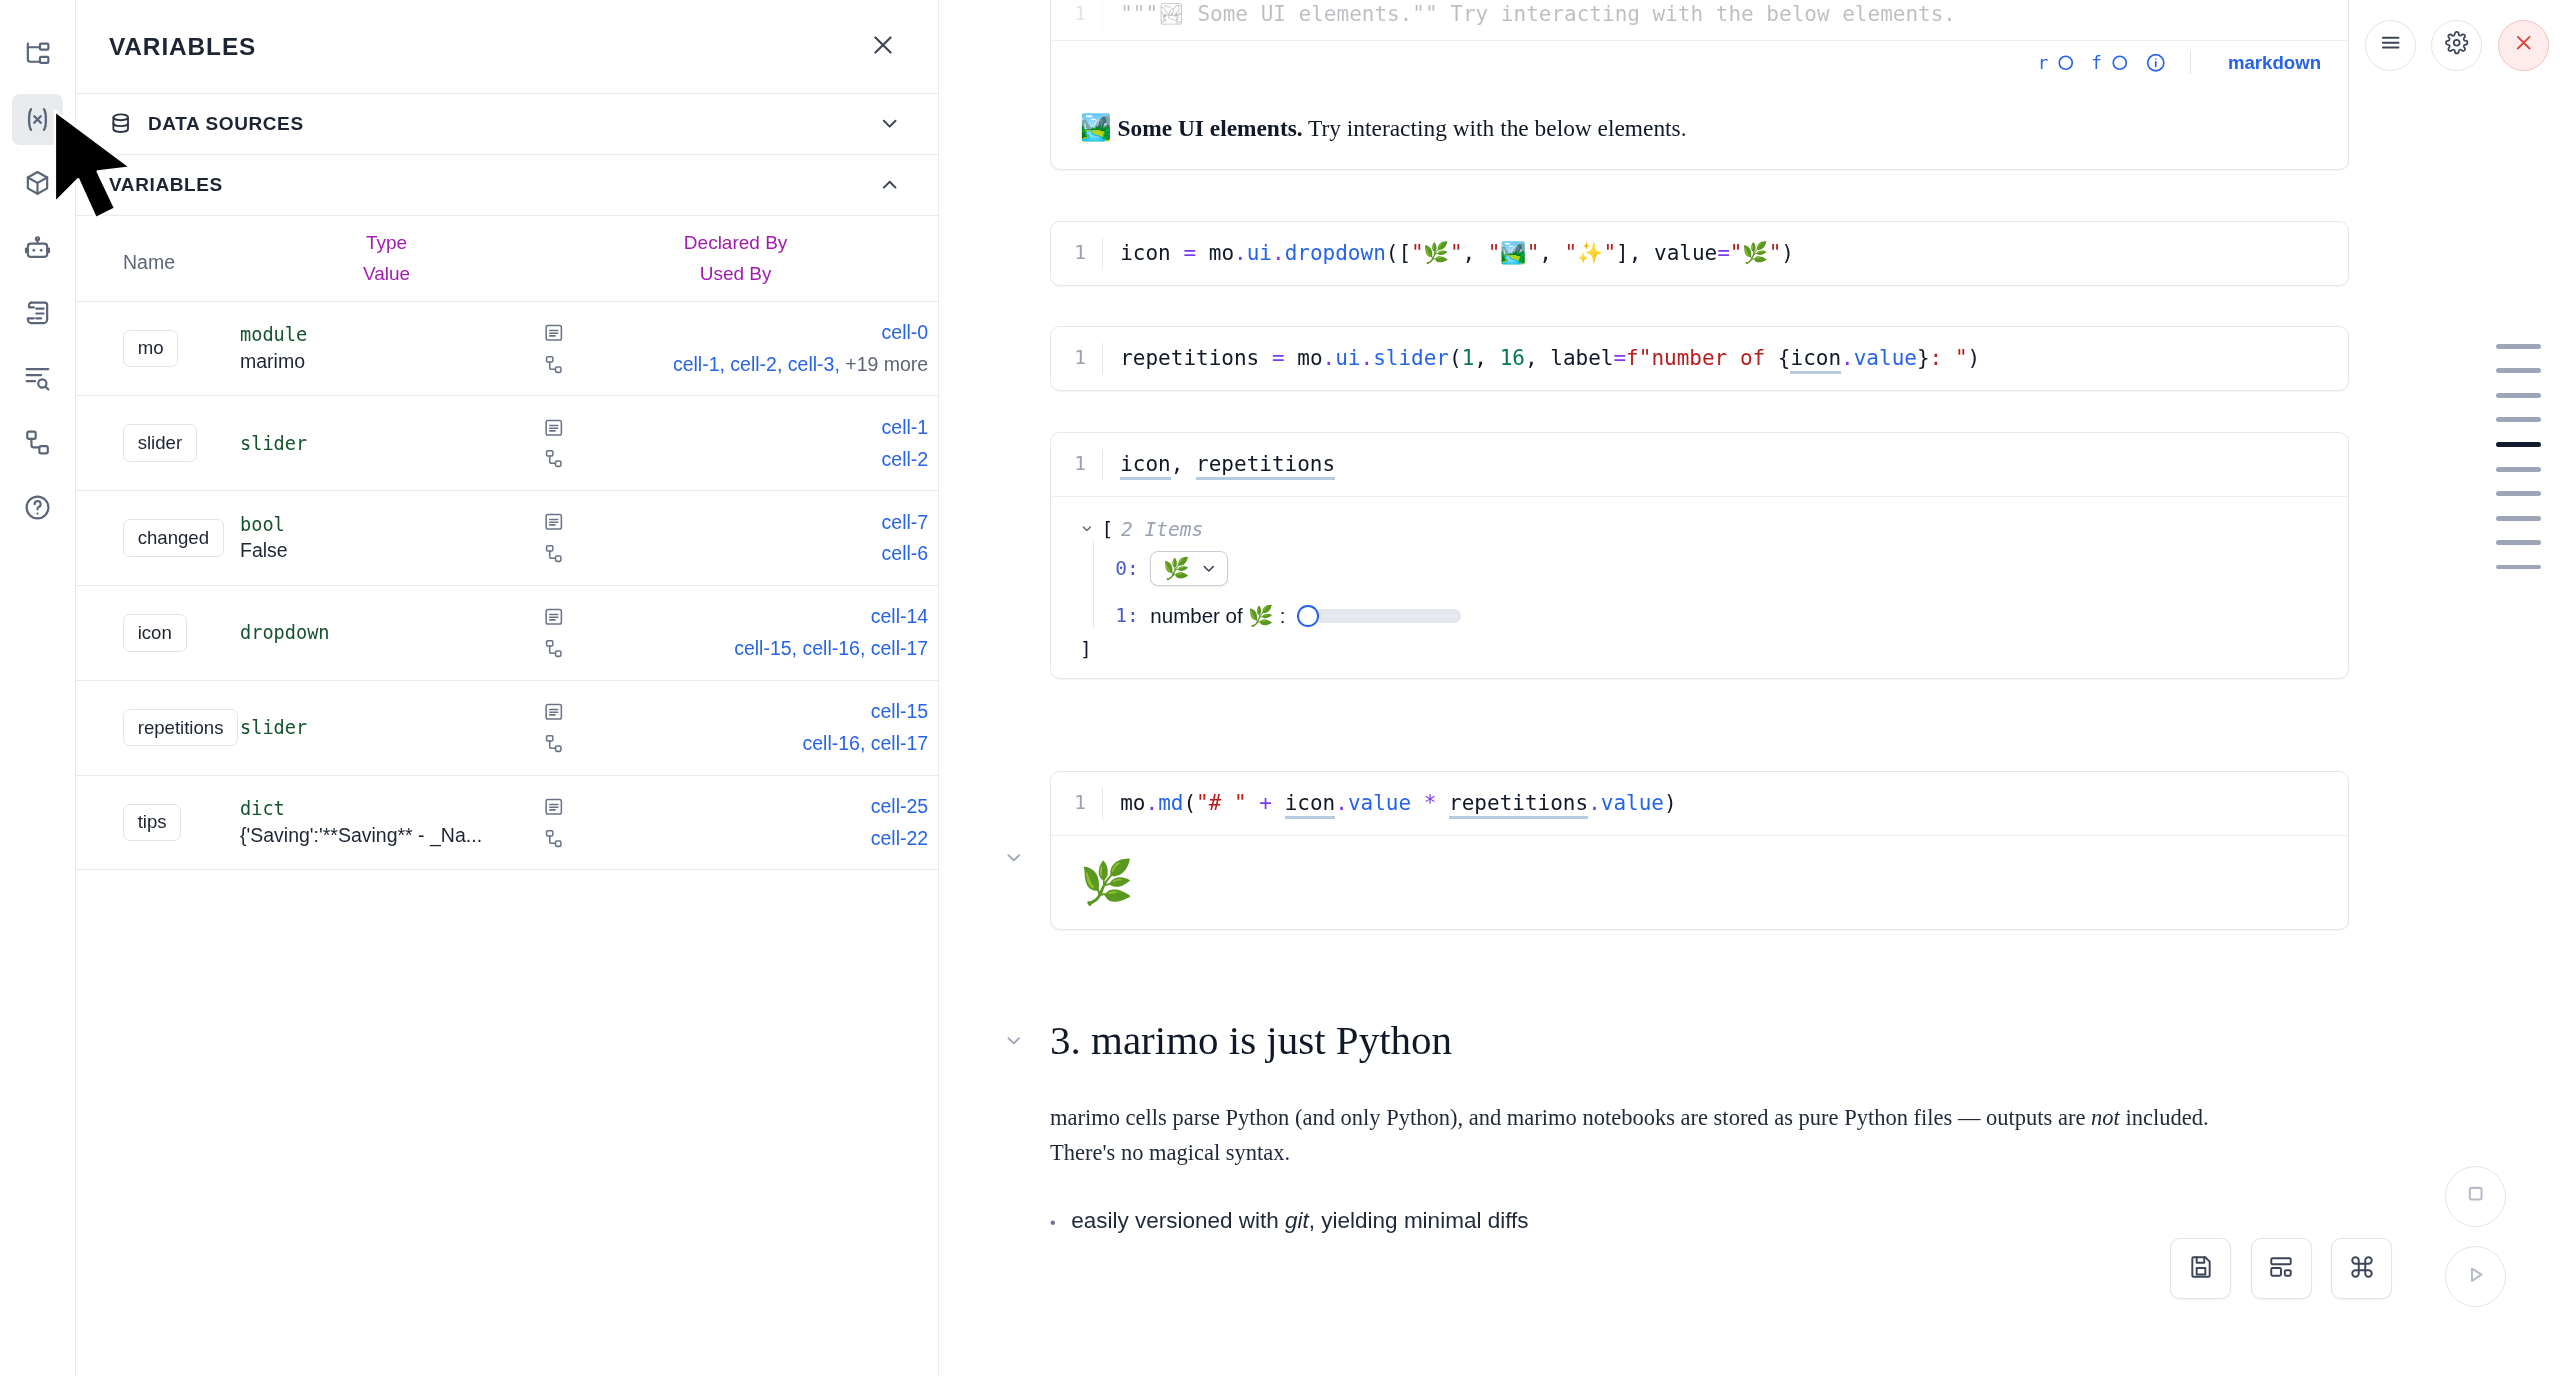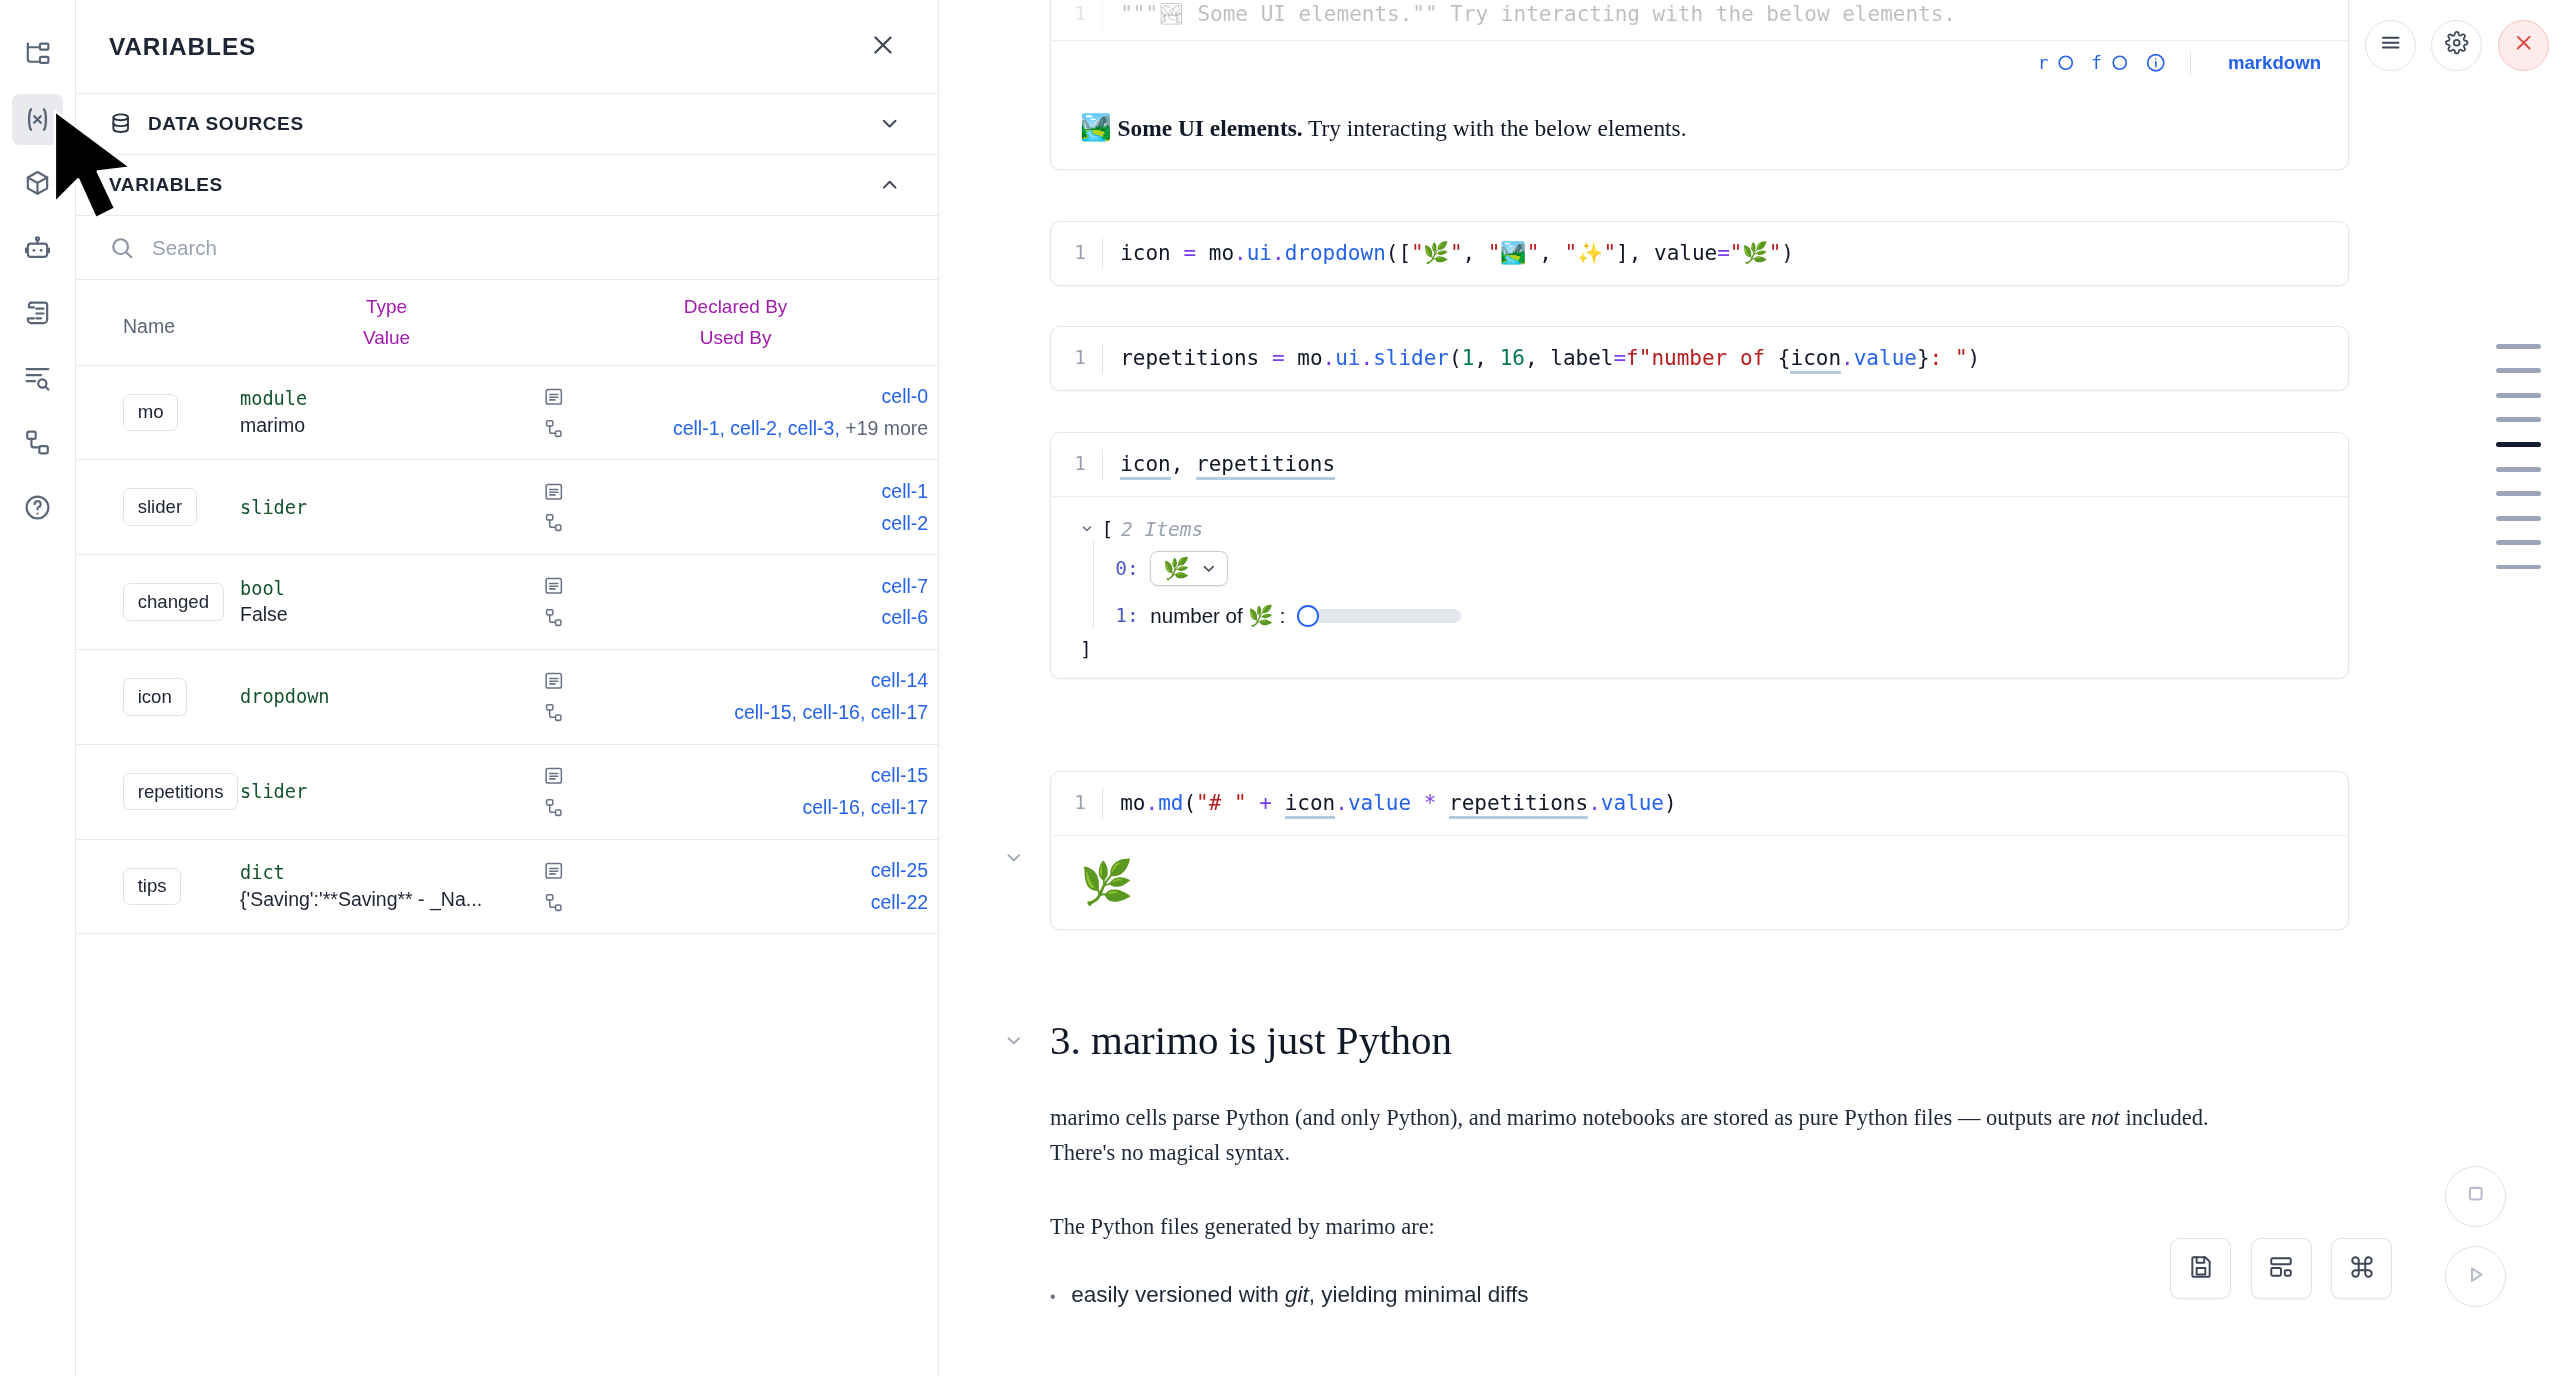--- a/index.html
+++ b/index.html
@@ -417,29 +417,20 @@
 
     <div class="section-head">
       <span class="lbl">VARIABLES</span>
       <span class="chev">
         <svg width="23.4" height="23.4" viewBox="0 0 24 24" fill="none" stroke="currentColor" stroke-width="2" stroke-linecap="round" stroke-linejoin="round">
             <path d="M6 15l6-6 6 6"></path>
           </svg>
       </span>
     </div>
 
-    <div class="search-row">
-      <span class="s-ico">
-        <svg width="25.4" height="25.4" viewBox="0 0 24 24" fill="none" stroke="currentColor" stroke-width="2" stroke-linecap="round">
-            <circle cx="11" cy="11" r="7"></circle>
-            <path d="M16.2 16.2L21 21"></path>
-          </svg>
-      </span>
-      <input class="search-input" type="text" placeholder="Search" style="">
-    </div>
 
     <div style="overflow:hidden;">
       <table class="vars">
         <colgroup>
             <col class="c-name">
             <col class="c-type">
             <col class="c-decl">
           </colgroup>
         <thead>
           <tr>
@@ -802,21 +793,20 @@
     </div>
 
     <div class="cell" style="left:111px; top:1016px; width:1299px;">
       <div class="fold-chev" style="left:-47px; top:13.7px;">
         <svg width="21.5" height="21.5" viewBox="0 0 24 24" fill="none" stroke="currentColor" stroke-width="1.9" stroke-linecap="round" stroke-linejoin="round">
             <path d="M6 9l6 6 6-6"></path>
           </svg>
       </div>
       <div class="md-head">3. marimo is just Python</div>
       <div class="md-p" style="margin-top:37px; max-width:1201px;"><span>marimo cells parse Python (and only Python), and marimo notebooks are stored as pure Python files — outputs are </span><i>not</i><span> included. There's no magical syntax.</span></div>
-      <div class="md-p" style="margin-top:39px;">The Python files generated by marimo are:</div>
       <div style="margin-top:37px; display:flex; gap:15.6px; align-items:baseline;">
         <span class="bullet">•</span>
         <span class="md-li"><span>easily versioned with </span><i>git</i><span>, yielding minimal diffs</span></span>
       </div>
     </div>
 
     <div class="minimap">
         <div class="mm"></div>
         <div class="mm"></div>
         <div class="mm"></div>

